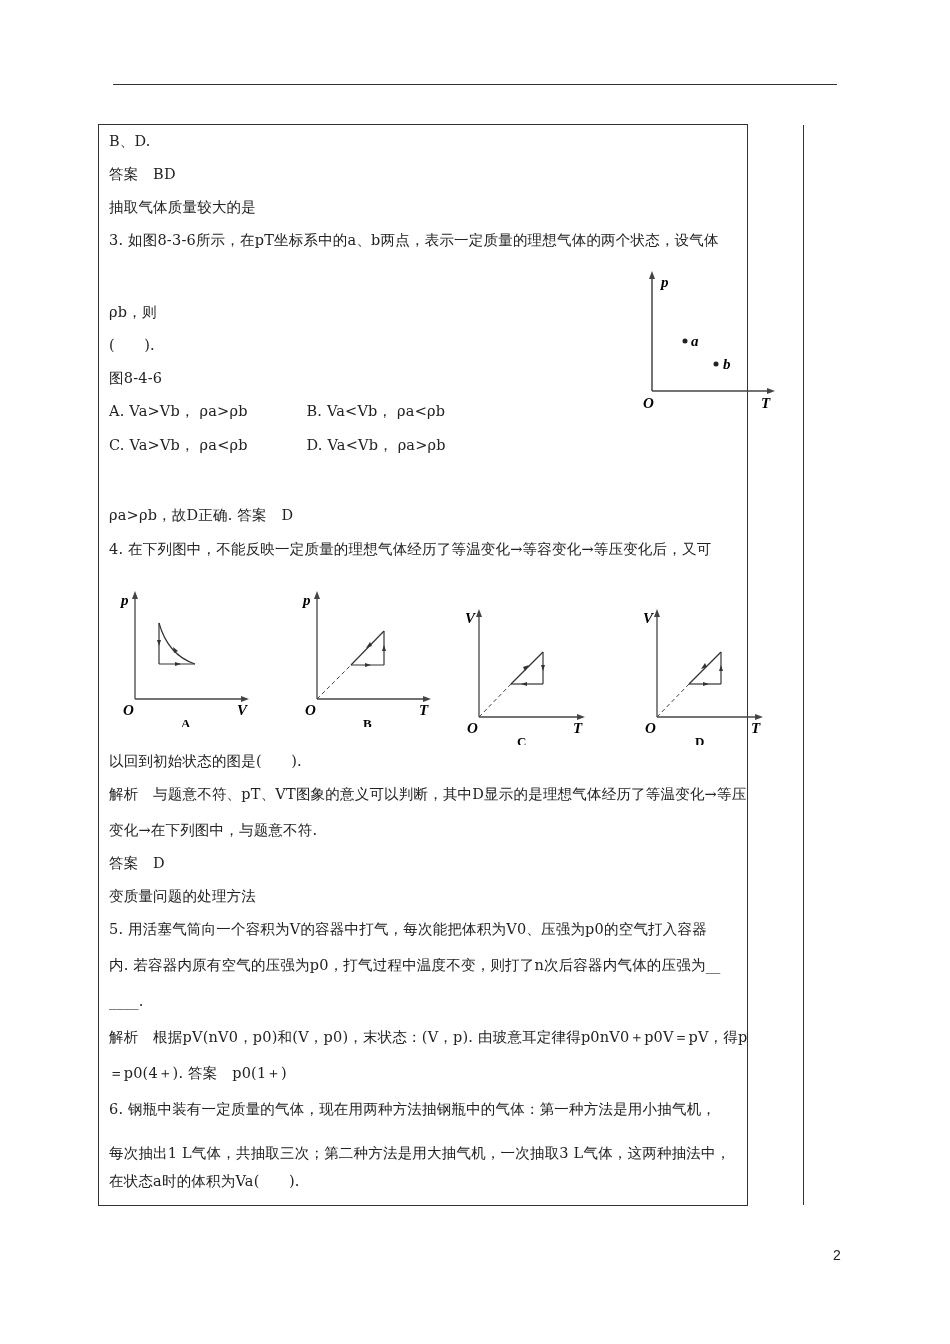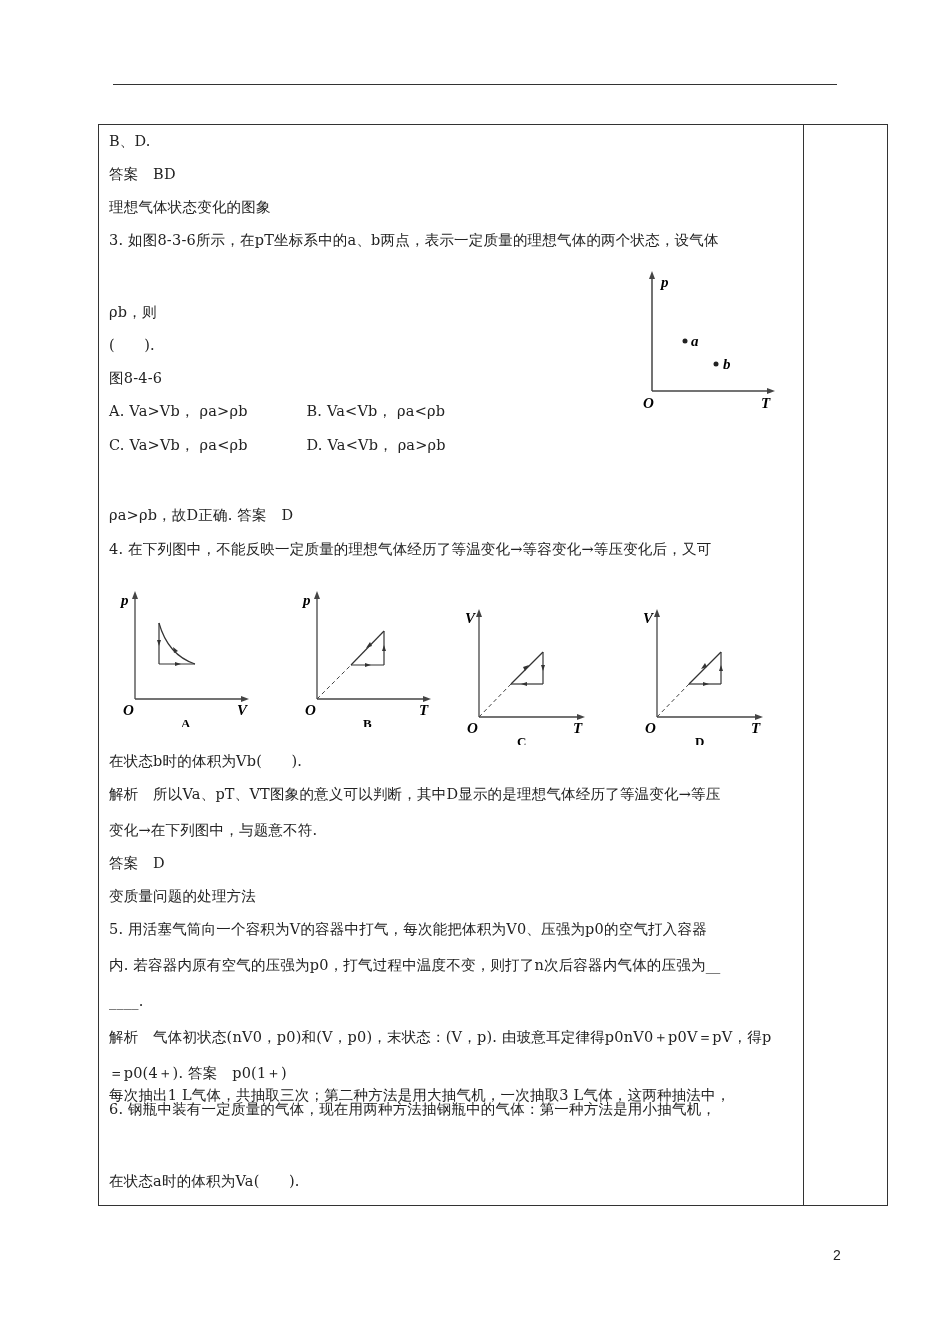--- a/index.html
+++ b/index.html
@@ -1,20 +1,20 @@
 <!DOCTYPE html>
 <html><head>
 <meta charset="utf-8">
 <style>
   html, body { margin: 0; padding: 0; background: #ffffff; }
   body { width: 950px; height: 1344px; position: relative; overflow: hidden;
          font-family: "DejaVu Serif", "Liberation Serif", serif; color: #222; }
   .header-rule { position: absolute; left: 113px; top: 84px; width: 724px; height: 0;
                  border-top: 1.5px solid #333; }
-  .table { position: absolute; left: 98px; top: 124px; width: 790px; height: 1082px;
+  .table { position: absolute; left: 98px; top: 124px; width: 650px; height: 1082px;
            border: 1px solid #333; box-sizing: border-box; }
   .col-divider { position: absolute; left: 704px; top: 0; bottom: 0; border-left: 1px solid #333; }
   .line { position: absolute; left: 10px; font-size: 14.5px; line-height: 20px; white-space: pre;
           letter-spacing: 0.2px; }
   .figure { position: absolute; }
   .fig-label { position: absolute; font-family: "Liberation Serif", serif; font-weight: bold;
                font-size: 13px; }
   .ax { font-family: "Liberation Serif", serif; font-style: italic; font-weight: bold; font-size: 15px; }
   .page-number { position: absolute; left: 833px; top: 1247px; font-size: 14px;
                  font-family: "Liberation Sans", sans-serif; }
@@ -22,21 +22,21 @@
 </head>
 <body>
 
 <div class="header-rule"></div>
 
 <div class="table">
   <div class="col-divider"></div>
 
   <div class="line" style="top:6px">B、D.</div>
   <div class="line" style="top:39px">答案　BD</div>
-  <div class="line" style="top:72px">理想气体状态变化的图象</div>
+  <div class="line" style="top:72px">抽取气体质量较大的是</div>
   <div class="line" style="top:105px">3. 如图8-3-6所示，在pT坐标系中的a、b两点，表示一定质量的理想气体的两个状态，设气体</div>
   <div class="line" style="top:177px">ρb，则</div>
   <div class="line" style="top:210px">(　　).</div>
   <div class="line" style="top:243px">图8-4-6</div>
   <div class="line" style="top:276px">A. Va&gt;Vb， ρa&gt;ρb　　　　B. Va&lt;Vb， ρa&lt;ρb</div>
   <div class="line" style="top:310px">C. Va&gt;Vb， ρa&lt;ρb　　　　D. Va&lt;Vb， ρa&gt;ρb</div>
   <div class="line" style="top:380px">ρa&gt;ρb，故D正确. 答案　D</div>
   <div class="line" style="top:414px">4. 在下列图中，不能反映一定质量的理想气体经历了等温变化→等容变化→等压变化后，又可</div>
 
   <svg class="figure" style="left:530px; top:140px" width="160" height="150" viewBox="0 0 160 150">
@@ -117,28 +117,28 @@
     <line x1="54" y1="79" x2="86" y2="79" stroke="#333" stroke-width="1.2"></line>
     <polygon points="74,79 68,77 68,81" fill="#333"></polygon>
     <polygon points="86,60 84,66 88,66" fill="#333"></polygon>
     <polygon points="66,64 70,58 72,62" fill="#333"></polygon>
     <text x="8" y="18" class="ax">V</text>
     <text x="10" y="128" class="ax">O</text>
     <text x="116" y="128" class="ax">T</text>
     <text x="60" y="141" style="font-size:13px;font-weight:bold;font-family:'Liberation Serif',serif">D</text>
   </svg>
 
-  <div class="line" style="top:626px">在状态b时的体积为Vb(　　).</div>
-  <div class="line" style="top:659px">解析　所以Va、pT、VT图象的意义可以判断，其中D显示的是理想气体经历了等温变化→等压</div>
+  <div class="line" style="top:626px">以回到初始状态的图是(　　).</div>
+  <div class="line" style="top:659px">解析　与题意不符、pT、VT图象的意义可以判断，其中D显示的是理想气体经历了等温变化→等压</div>
   <div class="line" style="top:695px">变化→在下列图中，与题意不符.</div>
   <div class="line" style="top:728px">答案　D</div>
   <div class="line" style="top:761px">变质量问题的处理方法</div>
   <div class="line" style="top:794px">5. 用活塞气筒向一个容积为V的容器中打气，每次能把体积为V0、压强为p0的空气打入容器</div>
   <div class="line" style="top:830px">内. 若容器内原有空气的压强为p0，打气过程中温度不变，则打了n次后容器内气体的压强为__</div>
   <div class="line" style="top:866px">____.</div>
-  <div class="line" style="top:902px">解析　气体初状态(nV0，p0)和(V，p0)，末状态：(V，p). 由玻意耳定律得p0nV0＋p0V＝pV，得p</div>
+  <div class="line" style="top:902px">解析　根据pV(nV0，p0)和(V，p0)，末状态：(V，p). 由玻意耳定律得p0nV0＋p0V＝pV，得p</div>
   <div class="line" style="top:938px">＝p0(4＋). 答案　p0(1＋)</div>
   <div class="line" style="top:974px">6. 钢瓶中装有一定质量的气体，现在用两种方法抽钢瓶中的气体：第一种方法是用小抽气机，</div>
-  <div class="line" style="top:960px">每次抽出1 L气体，共抽取三次；第二种方法是用大抽气机，一次抽取3 L气体，这两种抽法中，</div>
+  <div class="line" style="top:1018px">每次抽出1 L气体，共抽取三次；第二种方法是用大抽气机，一次抽取3 L气体，这两种抽法中，</div>
   <div class="line" style="top:1046px">在状态a时的体积为Va(　　).</div>
 </div>
 
 <div class="page-number">2</div>
 
 </body></html>

